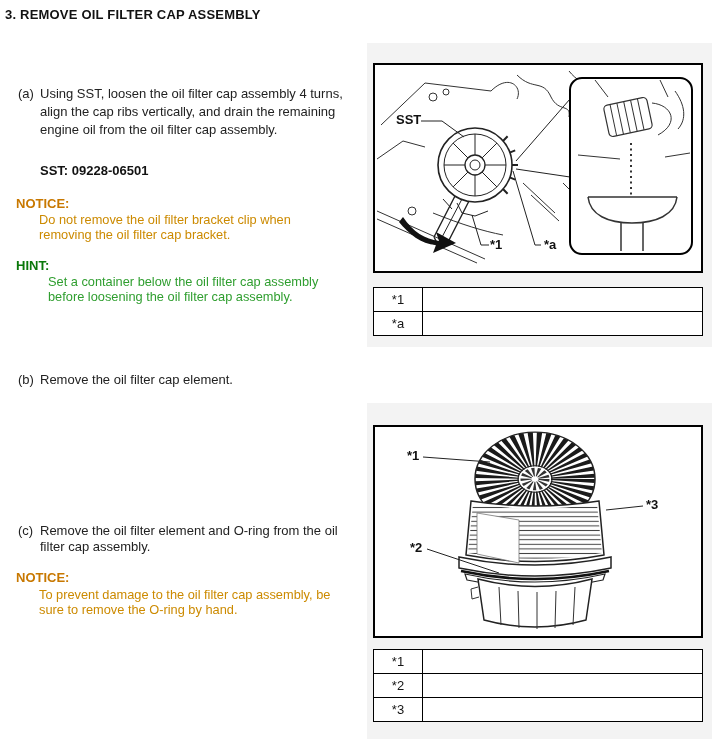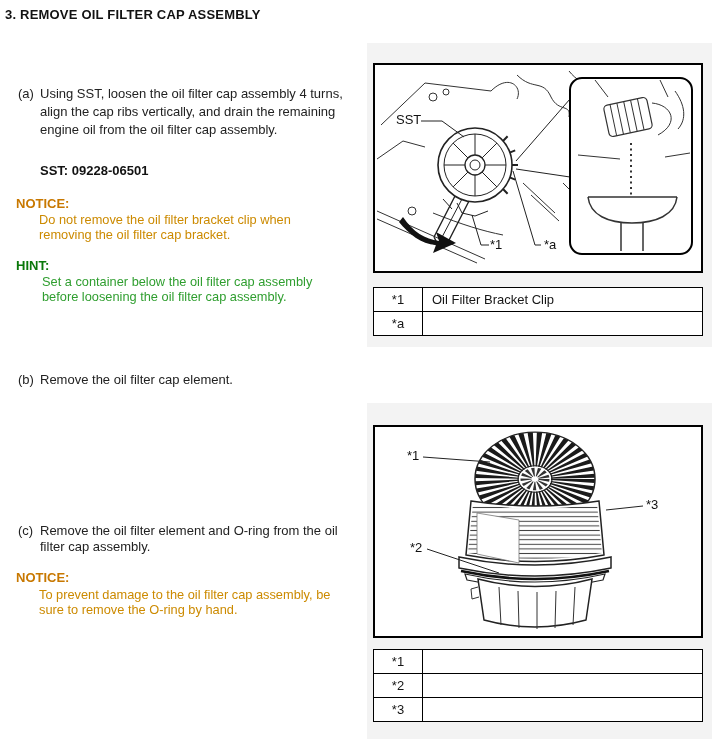--- a/index.html
+++ b/index.html
@@ -19,20 +19,21 @@
   .callout-label{font-size:13px;font-weight:bold;white-space:nowrap;}
   .callout-body{font-size:12.8px;line-height:14.5px;}
   .notice-label{color:var(--notice-heading,#c87800);}
   .notice-body{color:var(--notice-body,#cc8a00);}
   .hint-label{color:var(--hint-heading,#0a780a);}
   .hint-body{color:var(--hint-body,#2f9e2f);}
   .panel{left:367px;width:345px;background:var(--panel-bg,#f3f3f3);}
   .figbox{
     left:6px;width:330px;background:#fff;border:2px solid #000;
     box-sizing:border-box;
+    font-weight:bold;
   }
   .figbox svg{position:absolute;left:0;top:0;width:100%;height:100%;}
   .figlabel{position:absolute;font-size:13px;color:#111;white-space:nowrap;line-height:14px;}
   .legend{
     left:6px;width:330px;border:1px solid #000;background:#fff;
     box-sizing:border-box;
   }
   .lrow{display:flex;height:23px;align-items:stretch;border-top:1px solid #000;}
   .lrow:first-child{border-top:none;}
   .lkey{
@@ -54,21 +55,21 @@
   <span class="marker">(a)</span>
   <div class="stext" style="width:312px">Using SST, loosen the oil filter cap assembly 4 turns, align the cap ribs vertically, and drain the remaining engine oil from the oil filter cap assembly.</div>
 </div>
 
 <div class="abs sst-spec" style="left:40px;top:163px;">SST: 09228-06501</div>
 
 <div class="abs callout-label notice-label" style="left:16px;top:196px;">NOTICE:</div>
 <div class="abs callout-body notice-body" style="left:39px;top:213px;width:302px;">Do not remove the oil filter bracket clip when removing the oil filter cap bracket.</div>
 
 <div class="abs callout-label hint-label" style="left:16px;top:258px;">HINT:</div>
-<div class="abs callout-body hint-body" style="left:42px;top:275px;width:306px;">Set a container below the oil filter cap assembly before loosening the oil filter cap assembly.</div>
+<div class="abs callout-body hint-body" style="left:48px;top:275px;width:306px;">Set a container below the oil filter cap assembly before loosening the oil filter cap assembly.</div>
 
 <div class="abs step" style="left:18px;top:371px;">
   <span class="marker">(b)</span>
   <div class="stext" style="width:315px">Remove the oil filter cap element.</div>
 </div>
 
 <div class="abs step" style="left:18px;top:523px;line-height:16px;">
   <span class="marker">(c)</span>
   <div class="stext" style="width:314px">Remove the oil filter element and O-ring from the oil filter cap assembly.</div>
 </div>
@@ -129,21 +130,20 @@
         <path d="M246,158 V186 M268,158 V186" stroke-width="1.5"></path>
       </g>
     </svg>
     <span class="figlabel" style="left:21px;top:48px;">SST</span>
     <span class="figlabel" style="left:115px;top:173px;">*1</span>
     <span class="figlabel" style="left:169px;top:173px;">*a</span>
   </div>
   <div class="abs legend" style="top:244px;">
     <div class="lrow">
       <div class="lkey">*1</div>
-      <div class="lval">Oil Filter Bracket Clip</div>
     </div>
     <div class="lrow">
       <div class="lkey">*a</div>
     </div>
   </div>
 </div>
 
 <div class="abs panel" style="top:403px;height:336px;">
   <div class="abs figbox" style="top:22px;height:213px;">
     <svg viewBox="0 0 326 209" preserveAspectRatio="none">

